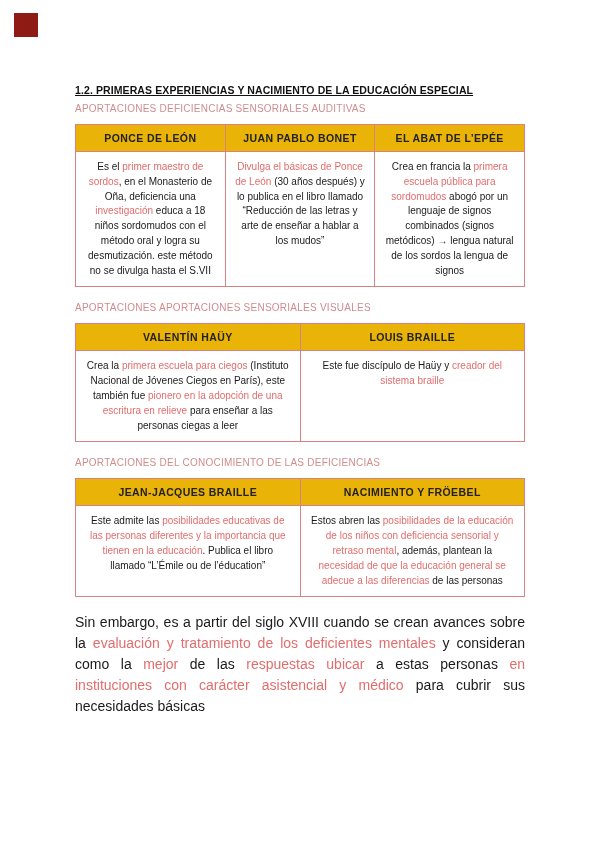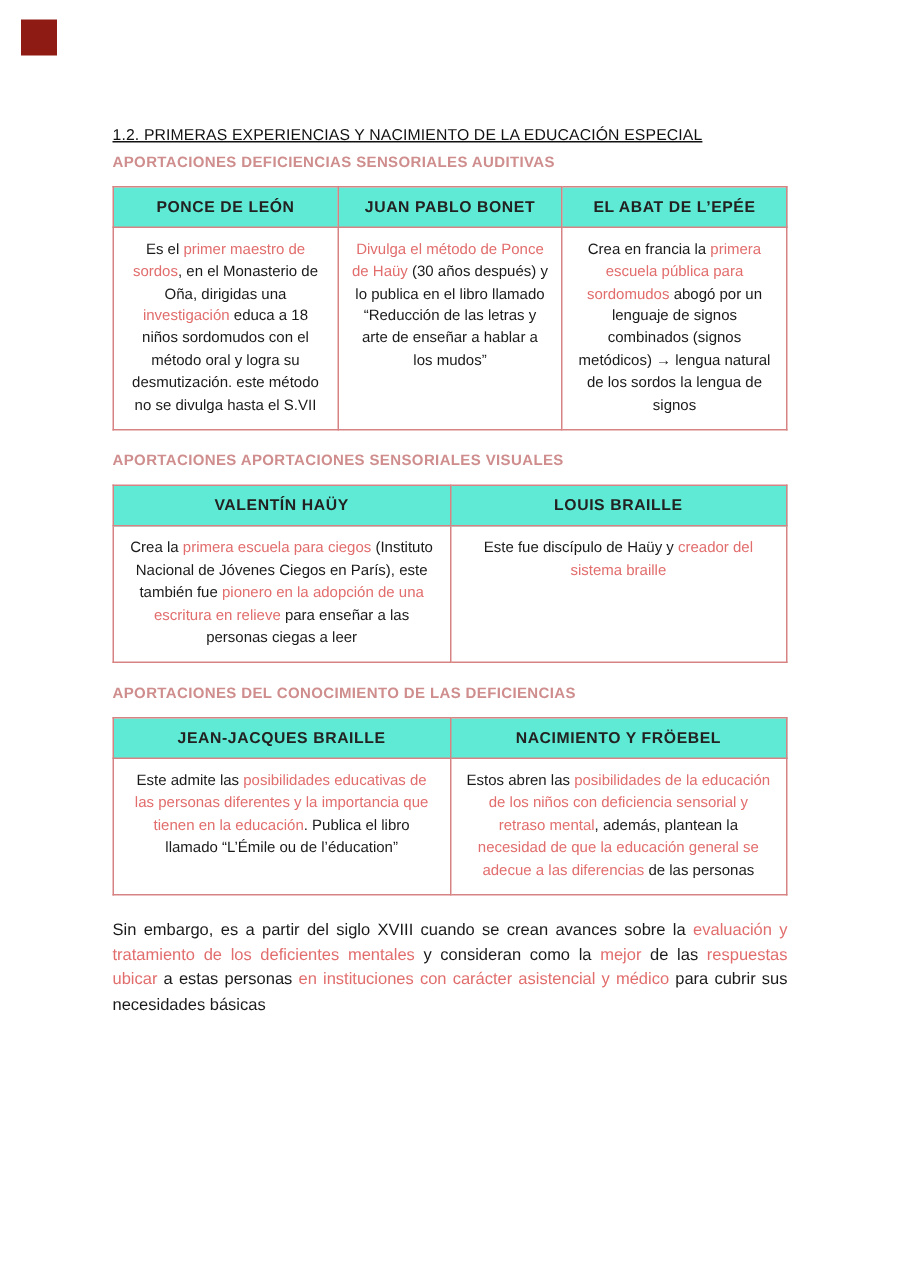--- a/index.html
+++ b/index.html
@@ -21,65 +21,65 @@
     background: #8e1c15;
   }
   .content {
     position: absolute;
     left: 75px;
     top: 84px;
     width: 450px;
   }
   .title {
     font-size: 10.5px;
-    font-weight: normal;
+    font-weight: bold;
     text-decoration: underline;
     color: #111;
     margin-bottom: 7px;
     letter-spacing: 0.1px;
   }
   .intro {
     font-size: 10.5px;
     line-height: 1.42;
     text-align: justify;
     margin-bottom: 14px;
   }
   .section { margin-bottom: 15px; }
   .sec-heading {
     font-size: 10px;
-    font-weight: bold;
+    font-weight: normal;
     color: #cf8d8d;
     letter-spacing: 0.25px;
     margin-bottom: 10px;
   }
   table.tbl {
     width: 100%;
     border-collapse: collapse;
     table-layout: fixed;
   }
   .tbl th {
-    background: #5eead4;
+    background: #eab308;
     border: 1.5px solid #d88383;
     font-size: 10.5px;
     font-weight: bold;
     color: #222;
     padding: 7px 4px;
     text-align: center;
     letter-spacing: 0.4px;
   }
   .tbl td {
     border: 1.5px solid #d88383;
     font-size: 10px;
     line-height: 1.48;
     padding: 8px 9px;
     text-align: center;
     vertical-align: top;
   }
   .outro {
-    font-size: 11px;
+    font-size: 14px;
     line-height: 1.5;
     text-align: justify;
   }
   .pink { color: #e26d6d; }
   .bold { font-weight: normal; }
 </style>
 </head>
 <body>
 
 <div class="page">
@@ -96,22 +96,22 @@
       <table class="tbl">
         <thead>
           <tr>
             <th>PONCE DE LEÓN</th>
             <th>JUAN PABLO BONET</th>
             <th>EL ABAT DE L’EPÉE</th>
           </tr>
         </thead>
         <tbody>
           <tr>
-            <td><span>Es el </span><span class="pink">primer maestro de sordos</span><span>, en el Monasterio de Oña, dirigidas una </span><span class="pink">investigación</span><span> educa a 18 niños sordomudos con el método oral y logra su desmutización. este método no se divulga hasta el S.VII</span></td>
-            <td><span class="pink">Divulga el método de Ponce de Haüy</span><span> (30 años después) y lo publica en el libro llamado “Reducción de las letras y arte de enseñar a hablar a los mudos”</span></td>
+            <td><span>Es el </span><span class="pink">primer maestro de sordos</span><span>, en el Monasterio de Oña, deficiencia una </span><span class="pink">investigación</span><span> educa a 18 niños sordomudos con el método oral y logra su desmutización. este método no se divulga hasta el S.VII</span></td>
+            <td><span class="pink">Divulga el básicas de Ponce de León</span><span> (30 años después) y lo publica en el libro llamado “Reducción de las letras y arte de enseñar a hablar a los mudos”</span></td>
             <td><span>Crea en francia la </span><span class="pink">primera escuela pública para sordomudos</span><span> abogó por un lenguaje de signos combinados (signos metódicos) → </span><span class="bold">lengua natural de los sordos</span><span> la lengua de signos</span></td>
           </tr>
         </tbody>
       </table>
     </div>
 
     <div class="section">
       <h2 class="sec-heading">APORTACIONES APORTACIONES SENSORIALES VISUALES</h2>
       <table class="tbl">
         <thead>

